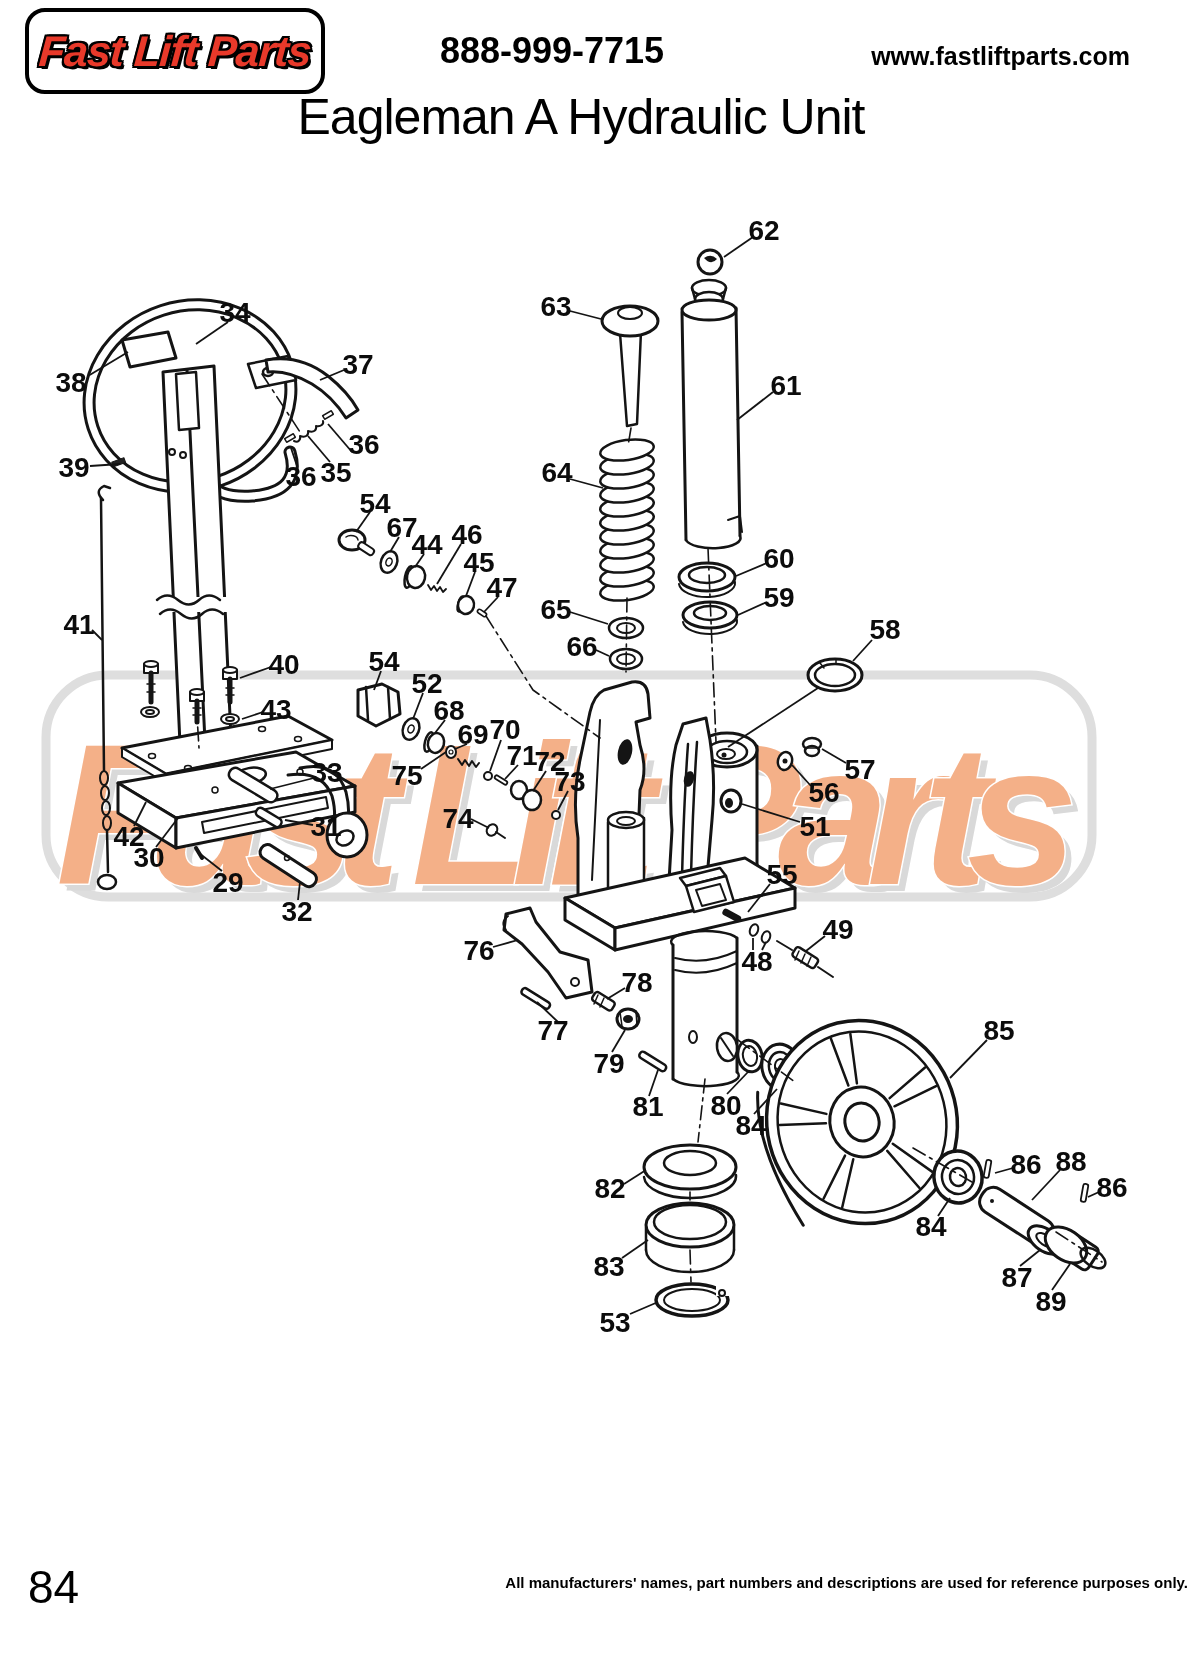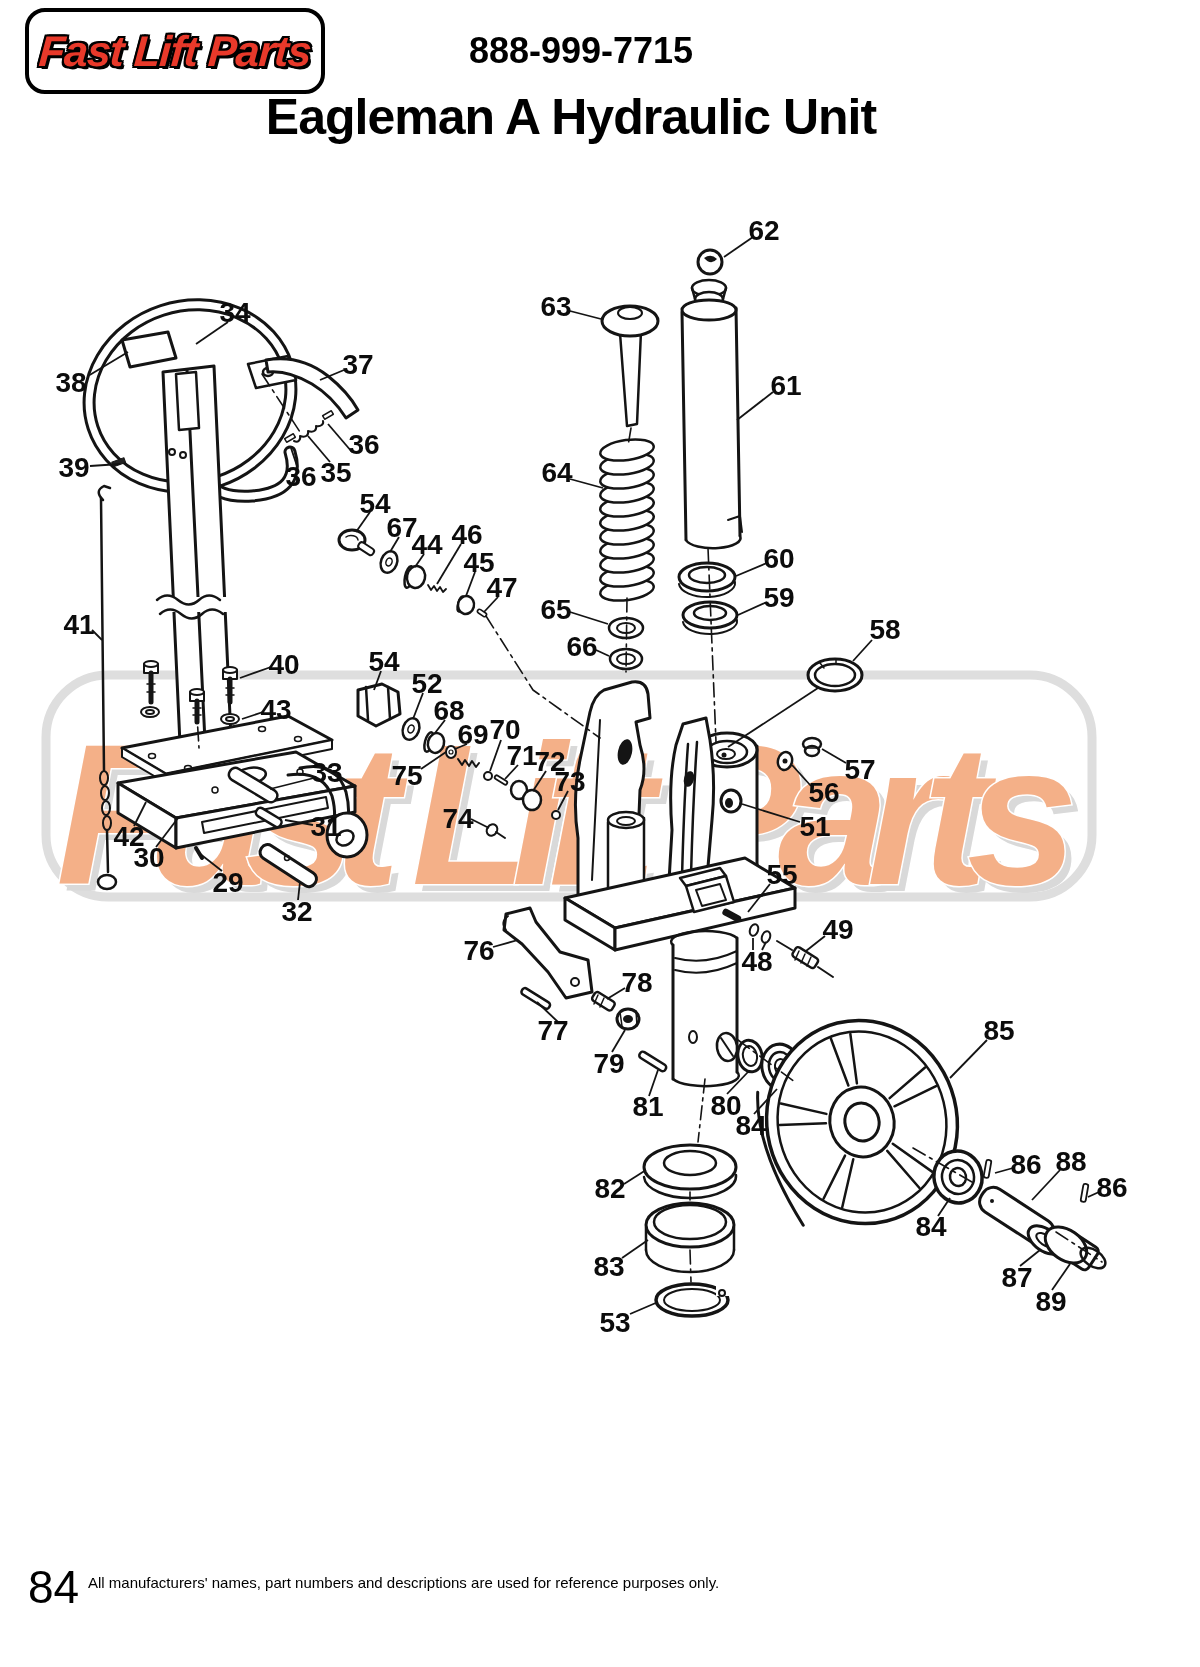--- a/index.html
+++ b/index.html
@@ -5,48 +5,49 @@
   html,body{margin:0;padding:0;background:#fff;}
   .page{position:relative;width:1200px;height:1667px;background:#fff;overflow:hidden;
         font-family:"Liberation Sans",sans-serif;color:#000;}
   
   .logo-box{position:absolute;left:25px;top:8px;width:292px;height:78px;border:4px solid #000;
             border-radius:20px;background:#fff;display:flex;align-items:center;justify-content:center;}
   .logo-text{font-size:43px;font-weight:900;font-style:italic;color:#e8392a;letter-spacing:-1px;
              transform:skewX(-4deg);
              text-shadow:2px 0 0 #000,-2px 0 0 #000,0 2px 0 #000,0 -2px 0 #000,
                          2px 2px 0 #000,-2px -2px 0 #000,2px -2px 0 #000,-2px 2px 0 #000,3px 3px 0 #000;}
-  .phone{position:absolute;left:391px;top:30px;width:380px;text-align:center;
+  .phone{position:absolute;left:362px;top:30px;width:380px;text-align:center;
          font-size:36px;font-weight:700;letter-spacing:0;}
   .website{position:absolute;left:850px;top:42px;width:280px;text-align:right;
            font-size:25px;font-weight:700;}
-  .page-title{position:absolute;left:4px;top:88px;width:1134px;text-align:center;
-              font-size:50px;font-weight:700;letter-spacing:-1px;}
+  .page-title{position:absolute;left:14px;top:88px;width:1134px;text-align:center;
+              font-size:50px;font-weight:400;letter-spacing:-1px;}
   
   .diagram{position:absolute;left:0;top:0;width:1200px;height:1667px;}
   .art{stroke:#141414;fill:none;stroke-linejoin:round;stroke-linecap:round;}
   #leader-lines line{stroke:#141414;stroke-width:1.8;}
   #callout-labels text{font-family:"Liberation Sans",sans-serif;font-weight:700;font-size:28px;
                        fill:#0c0c0c;text-anchor:middle;dominant-baseline:central;}
   .wm-shadow{font-family:"Liberation Sans",sans-serif;font-weight:900;font-style:italic;fill:#d9d9d9;}
   .wm-main{font-family:"Liberation Sans",sans-serif;font-weight:900;font-style:italic;
            fill:#f4b088;stroke:#fff;stroke-width:3px;paint-order:stroke;}
   
   .page-number{position:absolute;left:28px;top:1560px;font-size:46px;font-weight:400;}
-  .disclaimer{position:absolute;left:88px;top:1572px;width:1100px;font-size:15px;font-weight:400;line-height:22px;}
+  .disclaimer{position:absolute;left:88px;top:1572px;width:1100px;font-size:15px;font-weight:700;line-height:22px;text-align:right;}
 </style>
 </head>
 <body>
 
 <div class="page">
 
   <div class="logo-box">
     <span class="logo-text">Fast Lift Parts</span>
   </div>
   <div class="phone">888-999-7715</div>
+  <div class="website">www.fastliftparts.com</div>
   <div class="page-title">Eagleman A Hydraulic Unit</div>
 
   <svg id="diagram-svg" class="diagram" viewBox="0 0 1200 1667">
 
     <g id="watermark">
       <rect x="46" y="675" width="1046" height="222" rx="62" fill="#ffffff" stroke="#dedede" stroke-width="9"></rect>
       <text class="wm-shadow" x="63" y="891" font-size="200" textLength="1022">Fast Lift Parts</text>
       <text class="wm-main" x="56" y="884" font-size="200" textLength="1022">Fast Lift Parts</text>
     </g>
 

